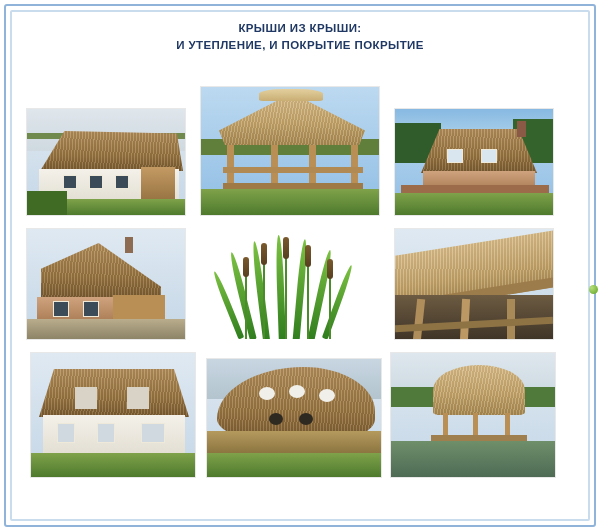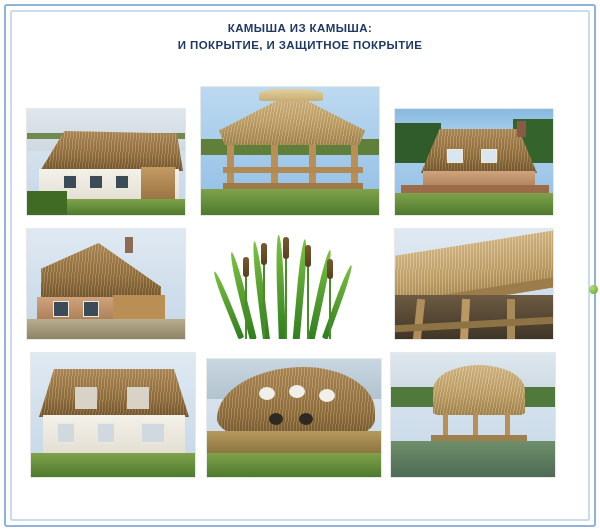--- a/index.html
+++ b/index.html
@@ -83,22 +83,22 @@
 </style>
 </head>
 <body>
 
 <div class="slide">
 
   <div class="frame-outer"></div>
   <div class="frame-inner"></div>
 
   <div class="title-block">
-    <span class="title-line">КАМЫША ИЗ КАМЫША:</span>
-    <span class="title-line">И ПОКРЫТИЕ, И ЗАЩИТНОЕ ПОКРЫТИЕ</span>
+    <span class="title-line">КРЫШИ ИЗ КРЫШИ:</span>
+    <span class="title-line">И УТЕПЛЕНИЕ, И ПОКРЫТИЕ ПОКРЫТИЕ</span>
   </div>
 
   <div class="photo" style="left:26px;top:108px;width:160px;height:108px;">
     <div class="sky sky-pale"></div>
     <div style="position:absolute;left:0;top:0;width:100%;height:40%;background:linear-gradient(180deg,#dfe6ec,#cfd9e0);"></div>
     <div style="position:absolute;left:0;top:24px;width:100%;height:6px;background:#6f8a4c;"></div>
     <div class="roof thatch-dark" style="left:4px;top:22px;width:152px;height:40px;clip-path:polygon(6% 100%,22% 0%,96% 6%,100% 100%);"></div>
     <div class="wall-white" style="position:absolute;left:12px;top:60px;width:140px;height:34px;"></div>
     <div class="window" style="position:absolute;left:36px;top:66px;width:14px;height:14px;"></div>
     <div class="window" style="position:absolute;left:62px;top:66px;width:14px;height:14px;"></div>

